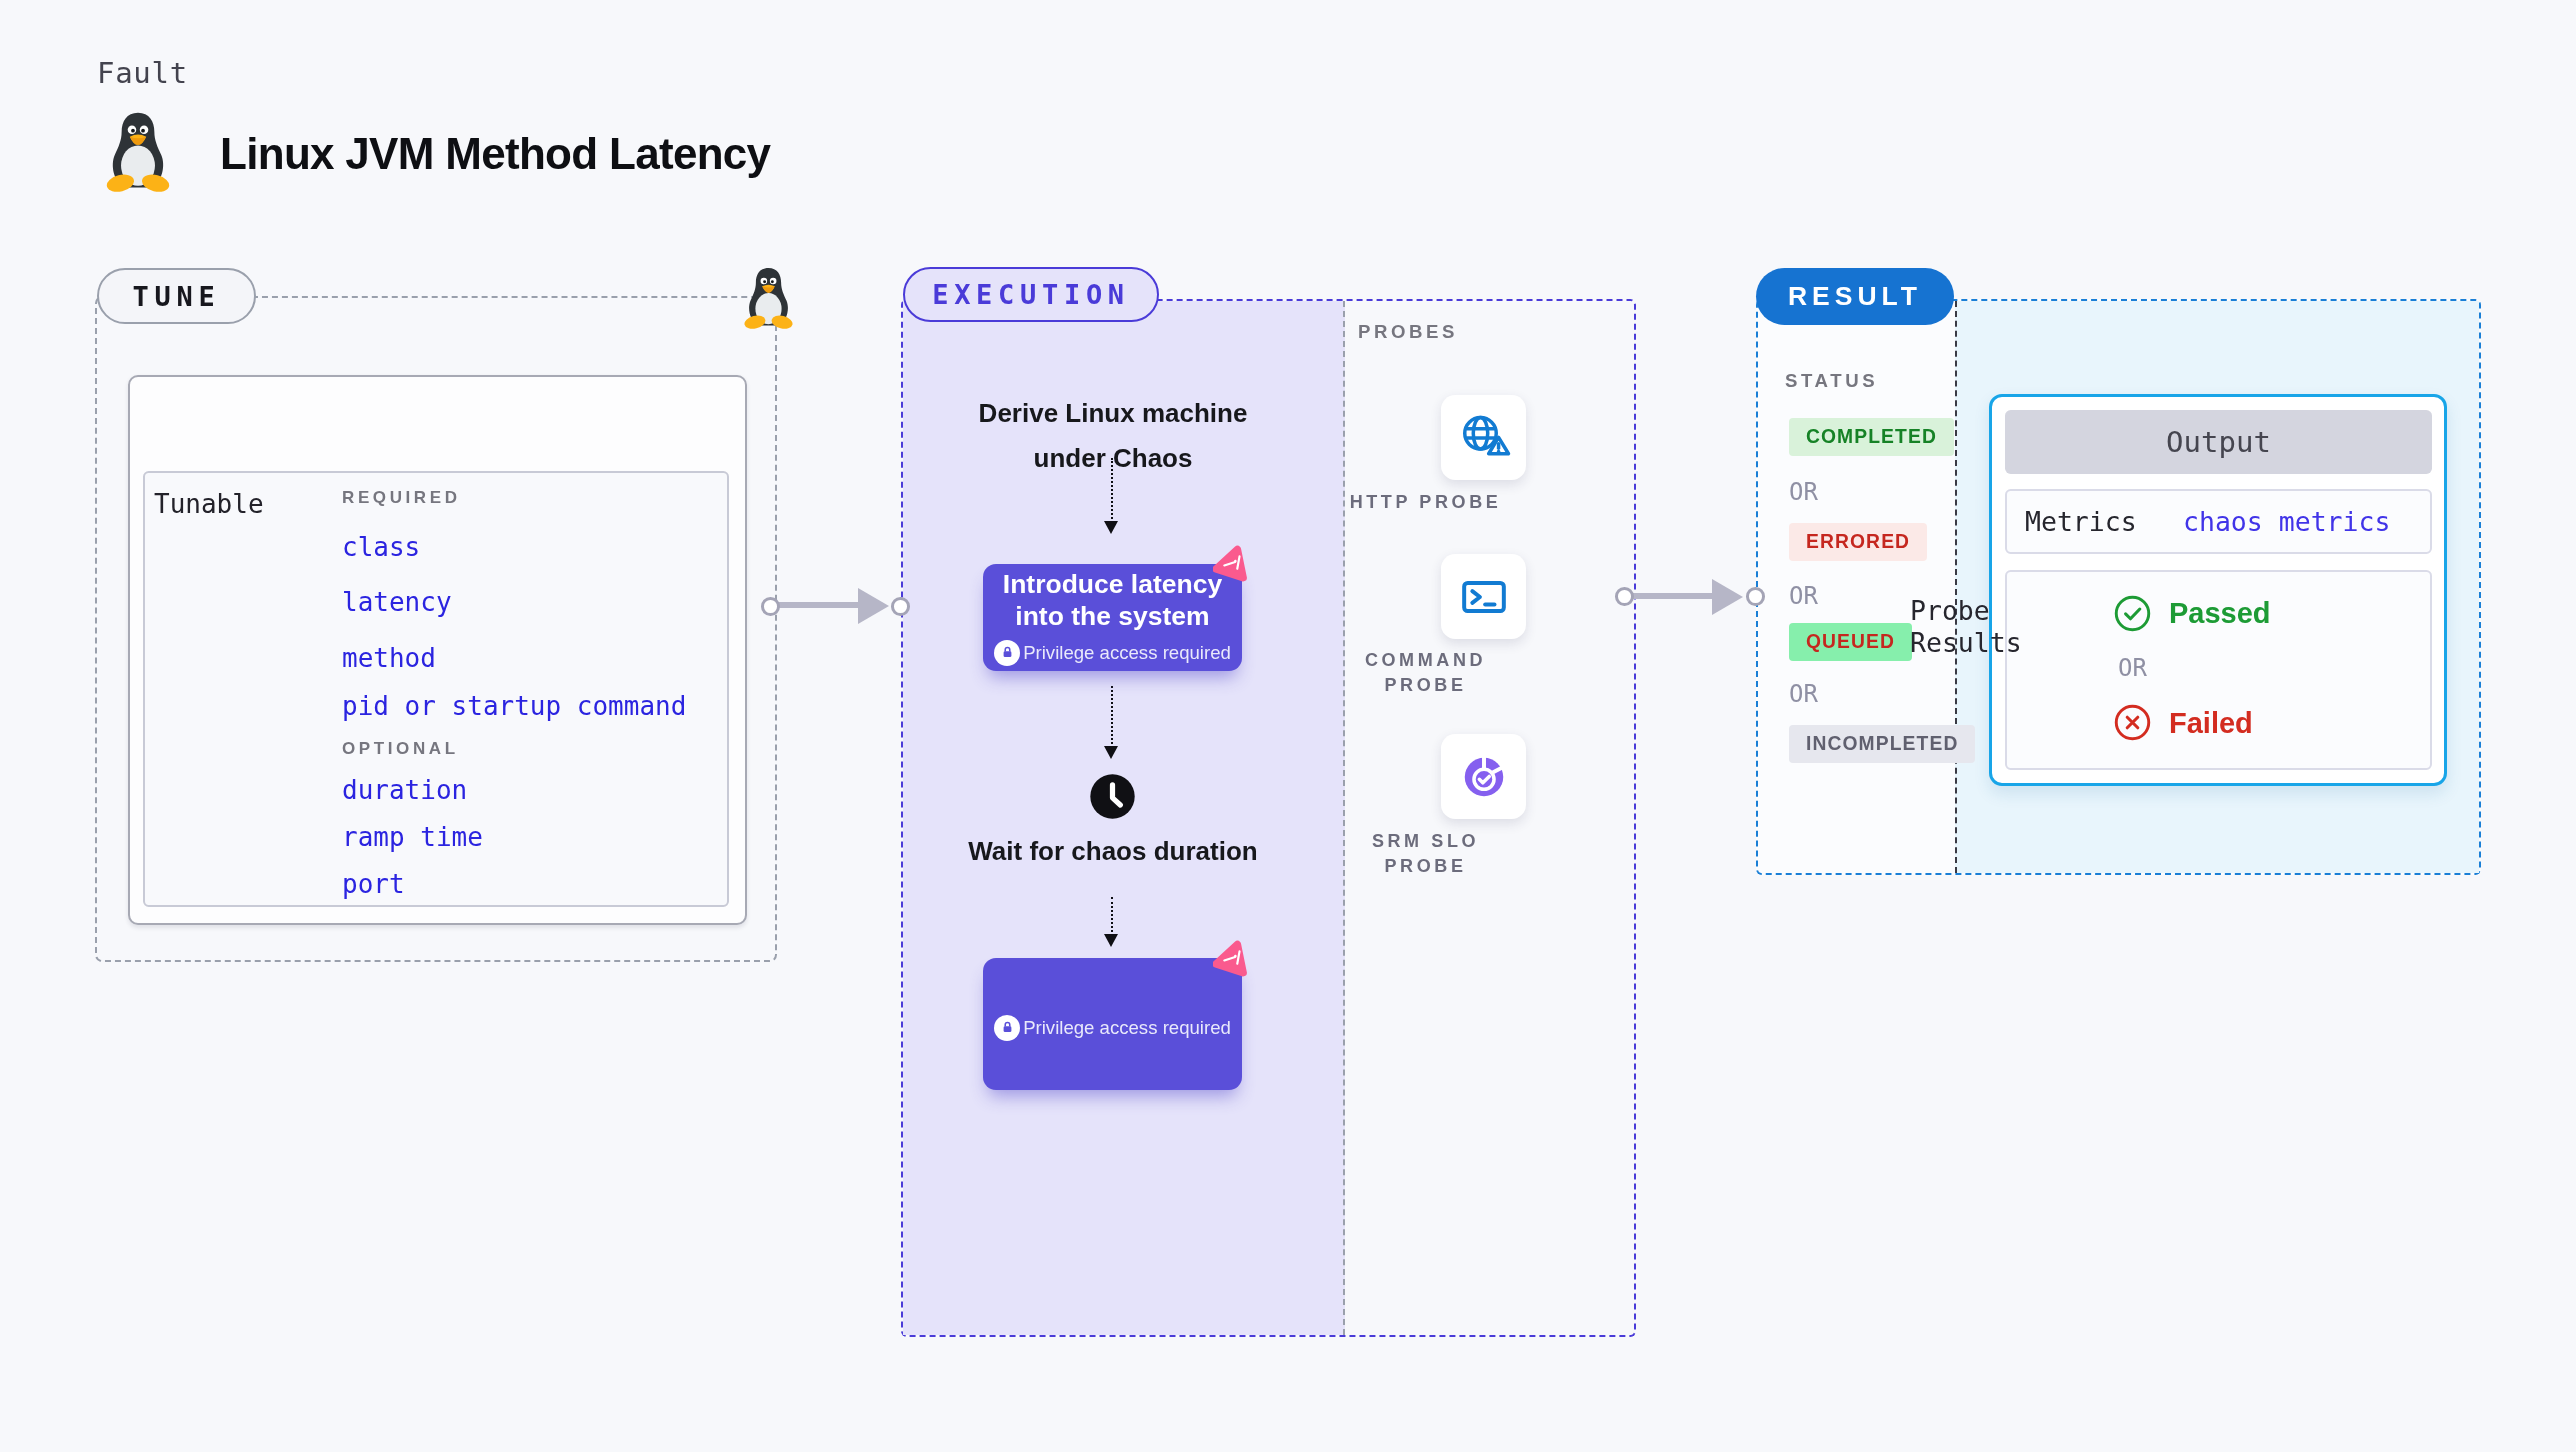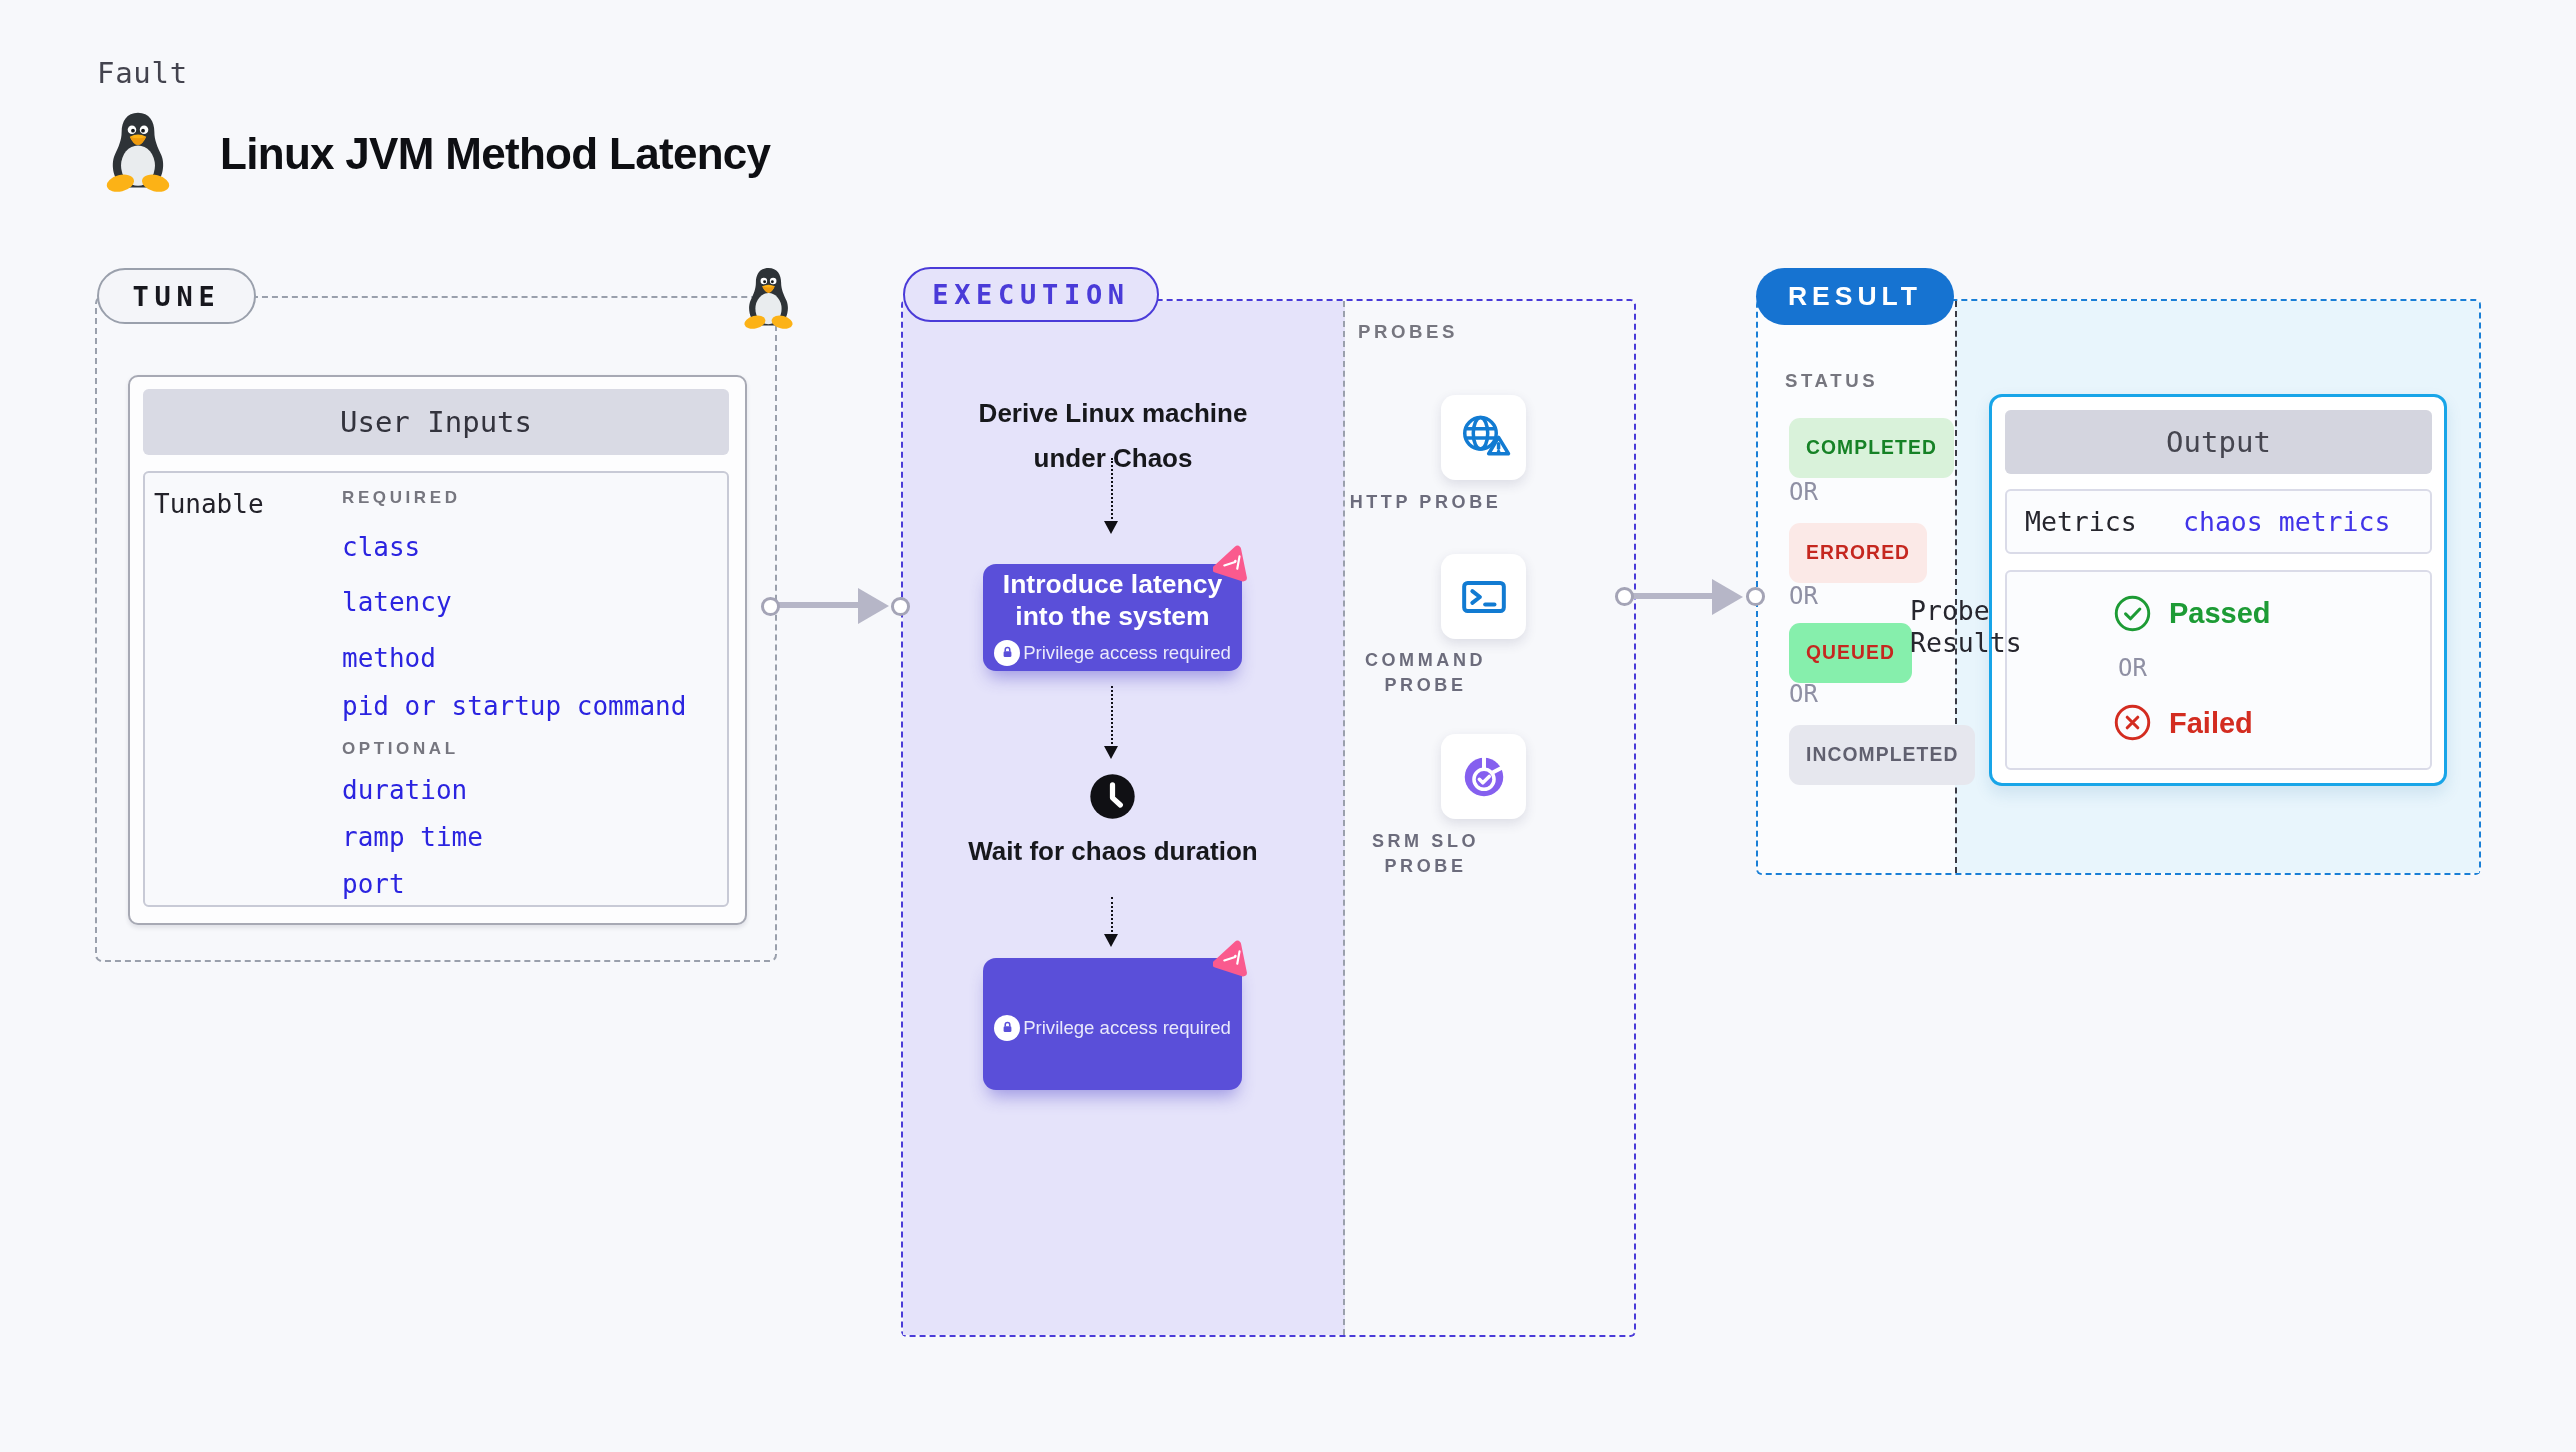--- a/index.html
+++ b/index.html
@@ -63,22 +63,22 @@
 
   
   .probes-heading{left:1358px;top:321px;}
   .probe-card{left:1441px;width:85px;height:85px;background:#ffffff;border-radius:14.3px;
       box-shadow:0 4.3px 11.5px rgba(40,40,80,.12);display:flex;align-items:center;justify-content:center;}
   .probe-label{left:1336px;width:179px;text-align:center;font-weight:bold;font-size:18px;line-height:25px;
       letter-spacing:3.6px;color:#6c6c7c;}
 
   
   .status-heading{left:1785px;top:370px;}
-  .status-badge{left:1789px;height:36px;border-radius:11px;display:inline-flex;align-items:center;
-      padding:12px 17px;font-weight:bold;font-size:19.3px;letter-spacing:1.1px;}
+  .status-badge{left:1789px;height:36px;border-radius:4px;display:inline-flex;align-items:center;
+      padding:1px 17px;font-weight:bold;font-size:19.3px;letter-spacing:1.1px;}
   .st-completed{background:#d9f2da;color:#168226;}
   .st-errored{background:#fbe9e7;color:#c5271f;}
   .st-queued{background:#86efac;color:#c5271f;}
   .st-incompleted{background:#e6e7ee;color:#60606f;}
   .or-label{left:1789px;font-size:24px;line-height:33px;color:#8f90a4;}
 
   
   .out-card{left:1989px;top:394px;width:458px;height:392px;background:#ffffff;border:3.6px solid #18a5e8;
       border-radius:13px;box-shadow:0 7.2px 15.8px rgba(20,100,160,.12);box-sizing:border-box;}
   .out-header{left:2005px;top:410px;width:427px;height:64px;background:#d4d5df;border-radius:5.7px;
@@ -164,21 +164,20 @@
     </svg>
   <div class="abs page-title">Linux JVM Method Latency</div>
 
   <div class="abs tune-box"></div>
   <div class="abs badge-pill badge-tune mono">TUNE</div>
   <svg class="abs tux-small" viewBox="0 0 82 90" width="59" height="64">
       <use href="#tux"></use>
     </svg>
 
   <div class="abs ui-card"></div>
-  <div class="abs ui-header mono">User Inputs</div>
   <div class="abs ui-panel"></div>
   <div class="abs mono tunable-label">Tunable</div>
 
   <div class="abs sec-label" style="left:342px;top:488px;">REQUIRED</div>
   <div class="abs mono field" style="top:532px;">class</div>
   <div class="abs mono field" style="top:587px;">latency</div>
   <div class="abs mono field" style="top:643px;">method</div>
   <div class="abs mono field" style="top:691px;">pid or startup command</div>
   <div class="abs sec-label" style="left:342px;top:739px;">OPTIONAL</div>
   <div class="abs mono field" style="top:775px;">duration</div>

